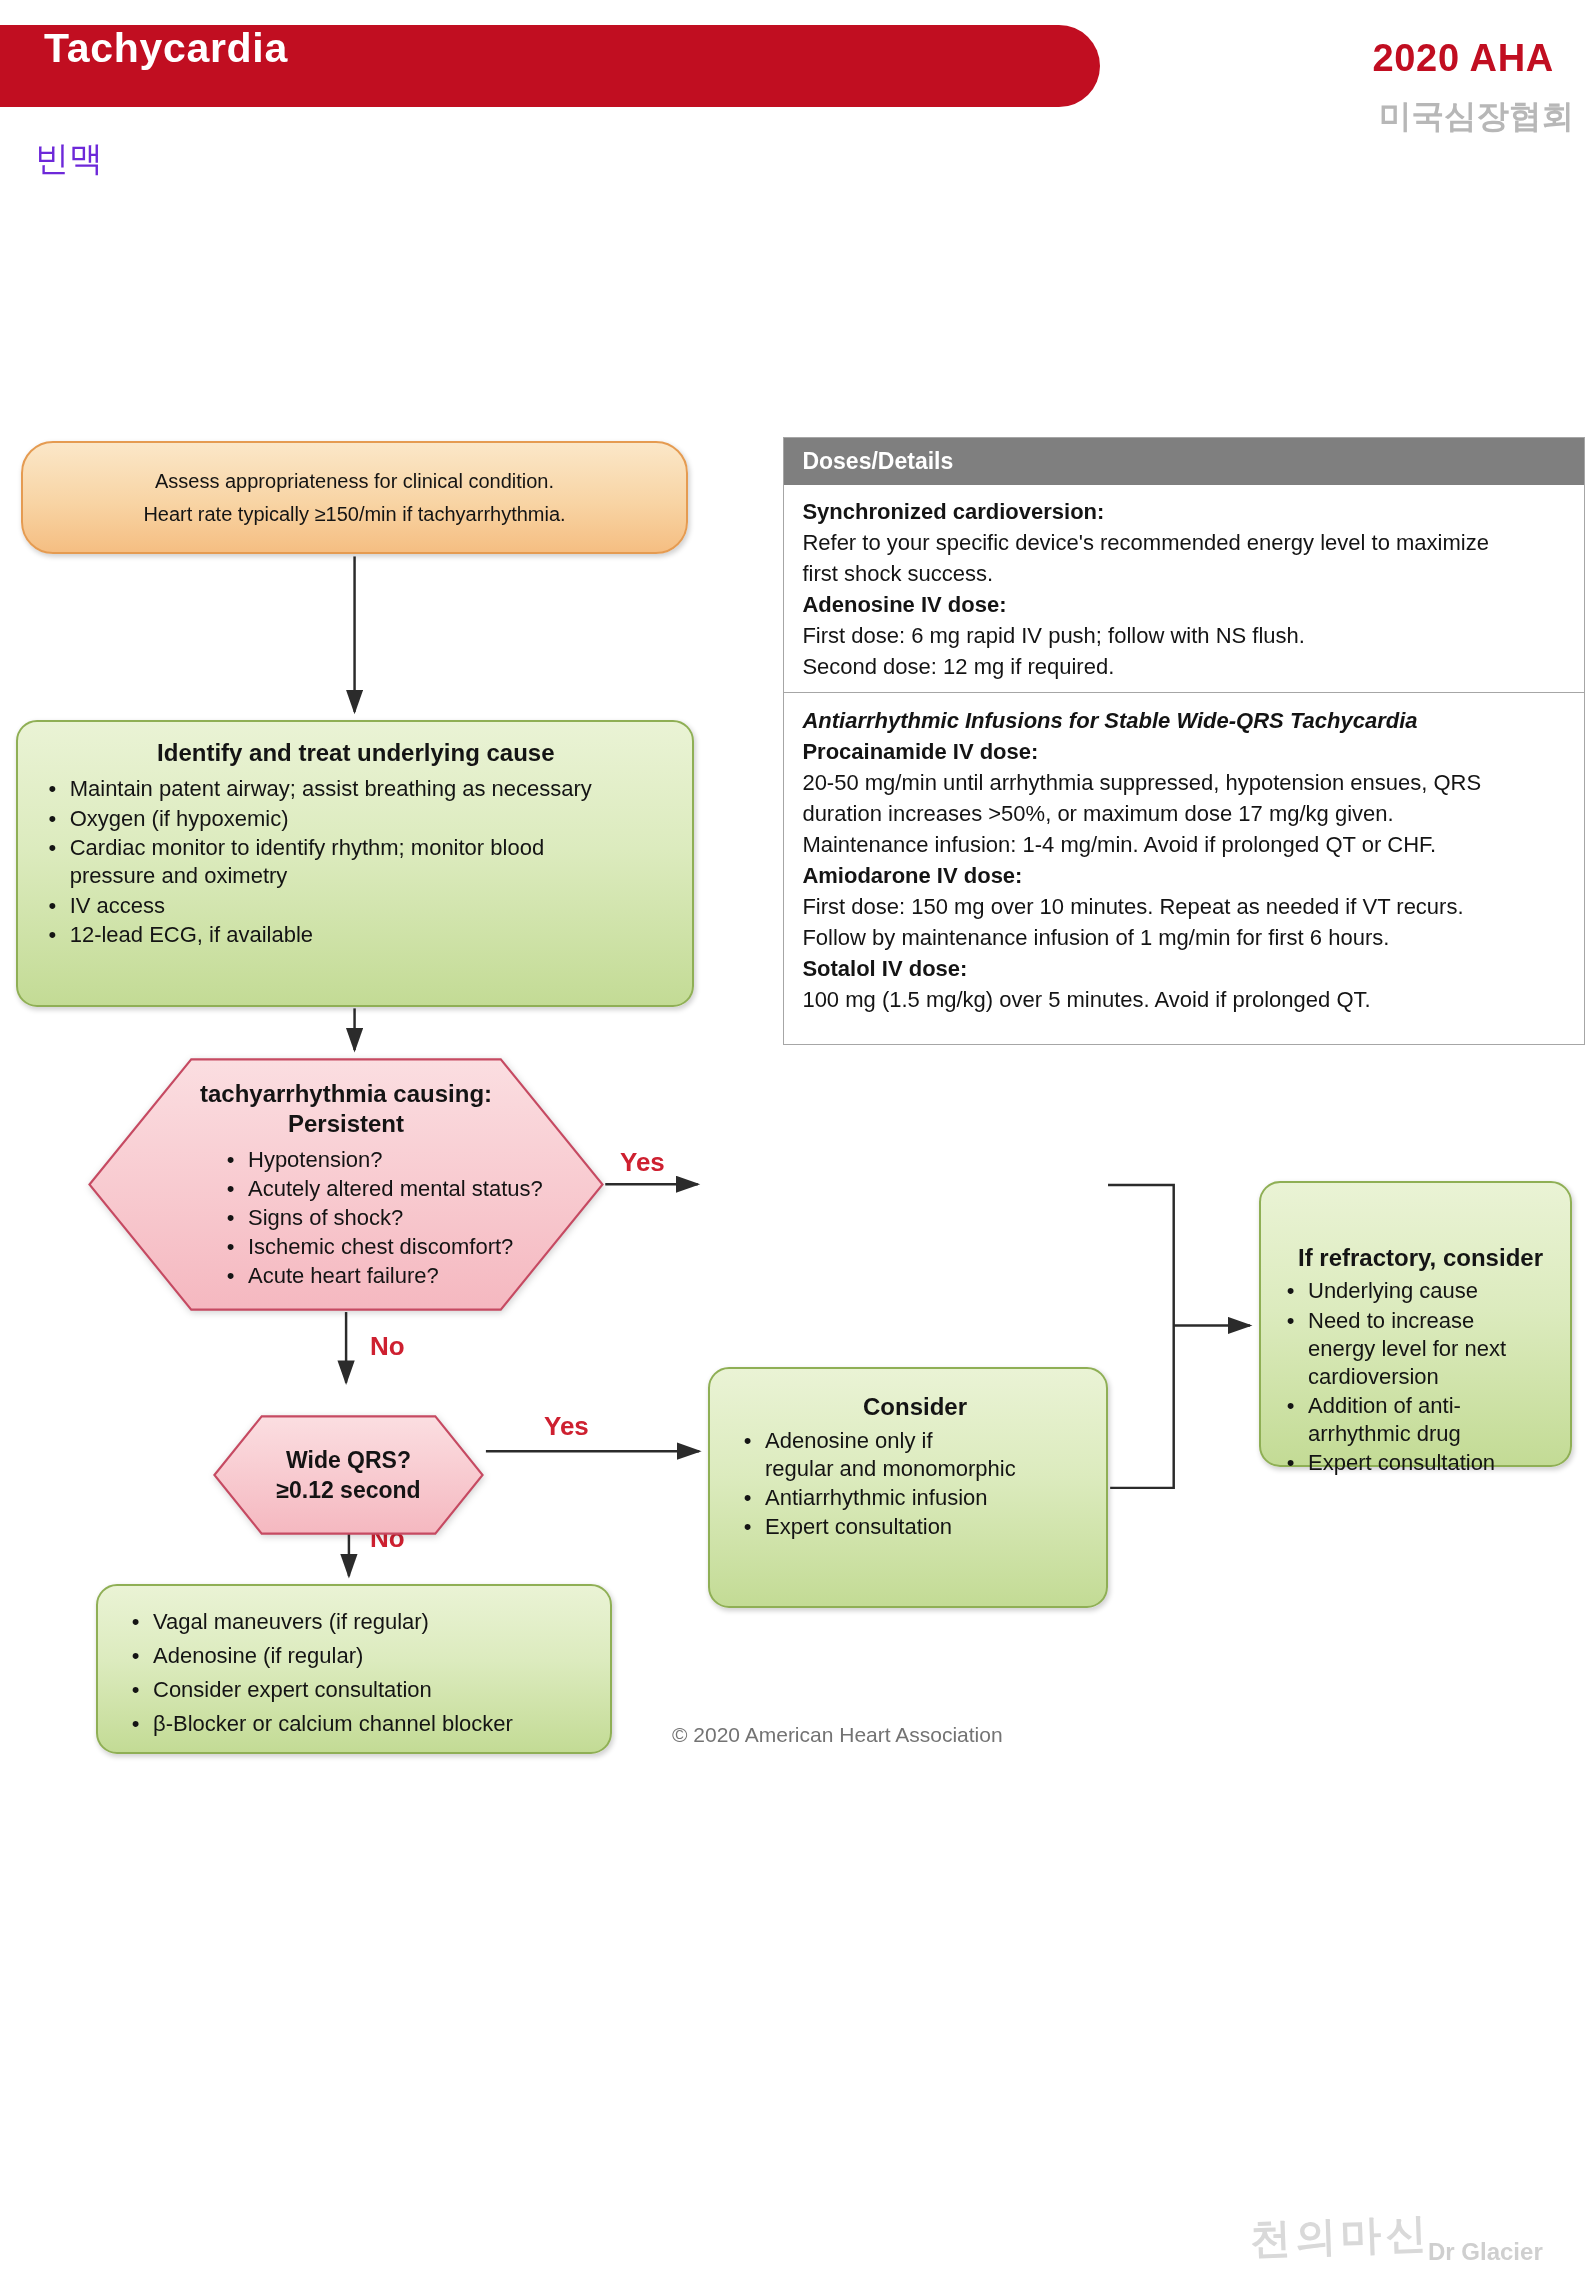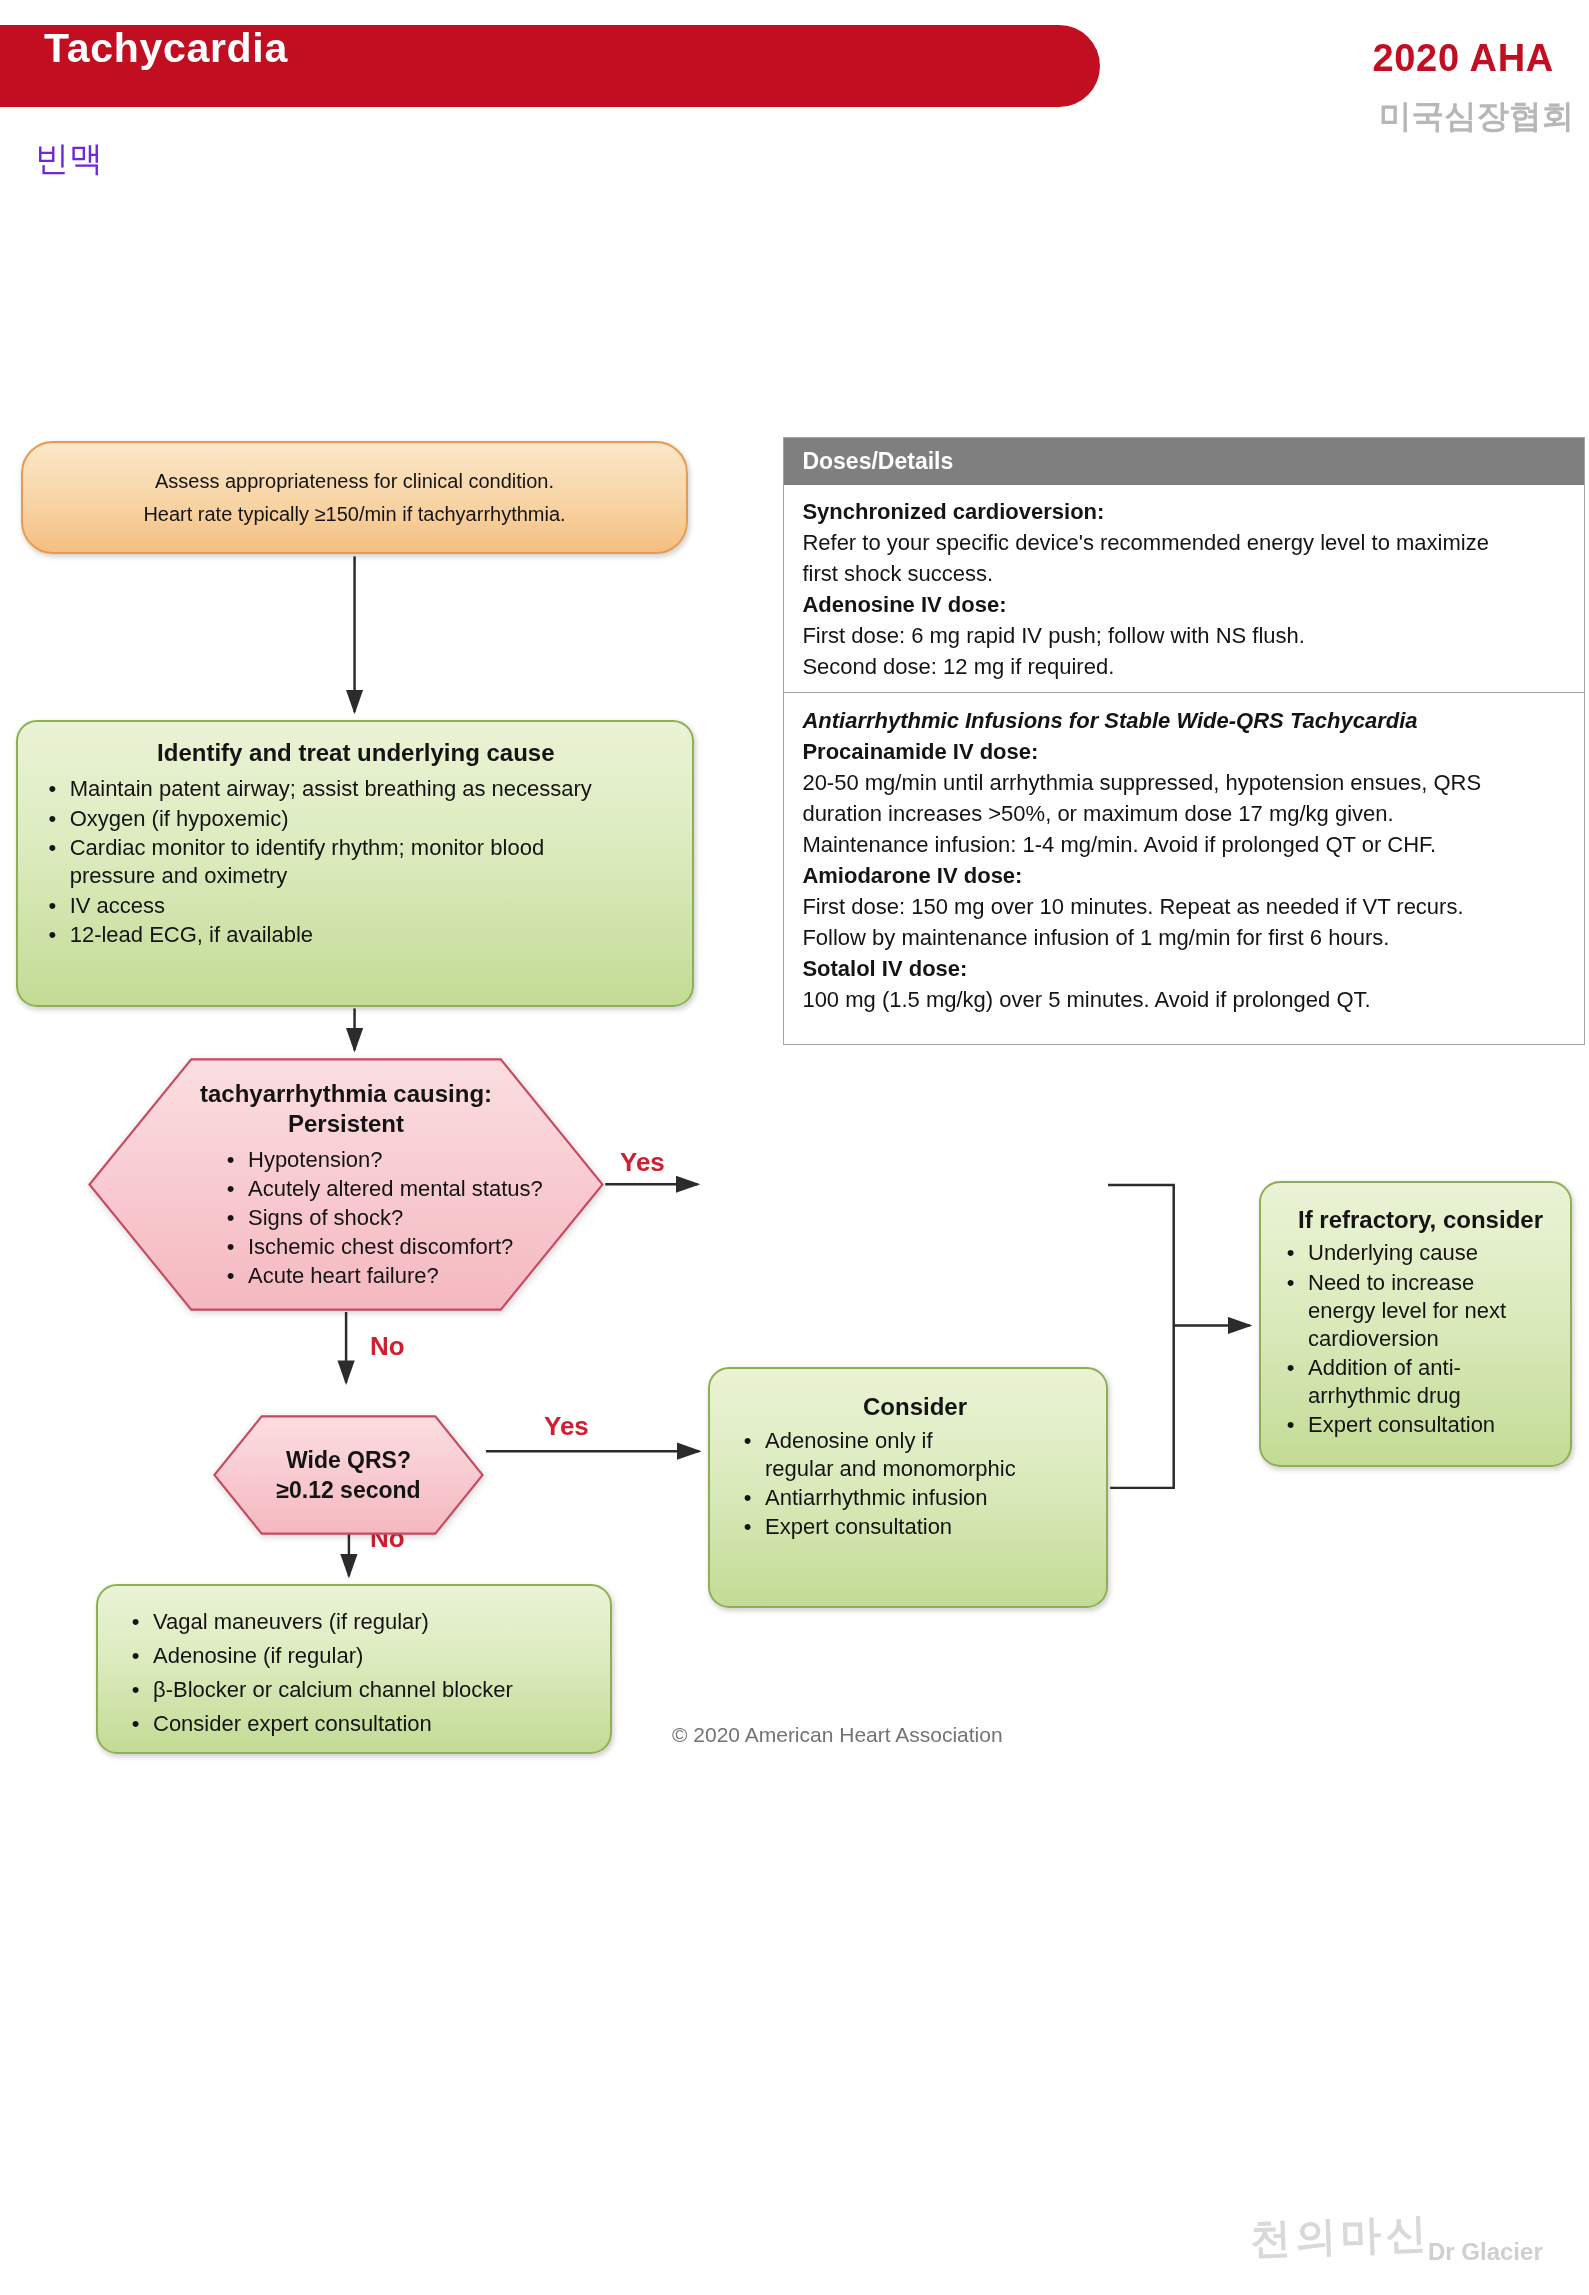--- a/index.html
+++ b/index.html
@@ -31,21 +31,21 @@
   ul.blts li::before{content:"\2022";position:absolute;left:5.7px;top:0;}
 
   .assess{left:21px;top:441px;width:667px;height:113px;}
   .identify{left:15.5px;top:720px;width:678px;height:287px;padding:17px 18.4px 0 21px;}
   .identify ul.blts{padding:2.8px 0 0 4.2px;}
 
   .syncbox{left:706px;top:1105px;width:402px;height:160px;padding:17px 17px 0 24px;}
   .syncbox .box-title{text-align:center;margin-bottom:4.2px;}
   .considerbox{left:708px;top:1367px;width:400px;height:241px;padding:24px 14px 0 28px;}
   .refractorybox{left:1259px;top:1181px;width:313px;height:286px;padding:22.6px 10px 0 20px;}
-  .refractorybox .box-title{text-align:center;}
+  .refractorybox .box-title{text-align:center;margin-top:38px;}
   .finalbox{left:96px;top:1584px;width:516px;height:170px;padding:20px 14px 0 28px;}
   .finalbox ul.blts{line-height:32.5px;}
 
   
   .hexwrap{overflow:visible;}
   .hexwrap svg{position:absolute;left:0;top:0;filter:drop-shadow(1.4px 2.8px 3.5px rgba(0,0,0,0.18));}
   .hex1{left:88px;top:1058px;width:516px;height:253px;}
   .hex1 .content{position:absolute;left:0;top:21px;width:516px;}
   .hex1 .ht{font-weight:bold;font-size:24px;line-height:30px;text-align:center;}
   .hex1 ul.blts{margin:7px 0 0 133px;width:332px;line-height:27.5px;font-size:22px;}
@@ -204,22 +204,22 @@
 regular and monomorphic</li>
         <li>Antiarrhythmic infusion</li>
         <li>Expert consultation</li>
       </ul>
   </div>
 
   <div class="abs gbox finalbox node">
     <ul class="blts">
         <li>Vagal maneuvers (if regular)</li>
         <li>Adenosine (if regular)</li>
+        <li>Consider expert consultation</li>
         <li>β-Blocker or calcium channel blocker</li>
-        <li>Consider expert consultation</li>
       </ul>
   </div>
 
   <div class="abs lbl yes1">Yes</div>
   <div class="abs lbl no1">No</div>
   <div class="abs lbl yes2">Yes</div>
   <div class="abs lbl no2">No</div>
 
   <div class="abs copyright">© 2020 American Heart Association</div>
   <div class="abs wm-sig">천의마신</div>

